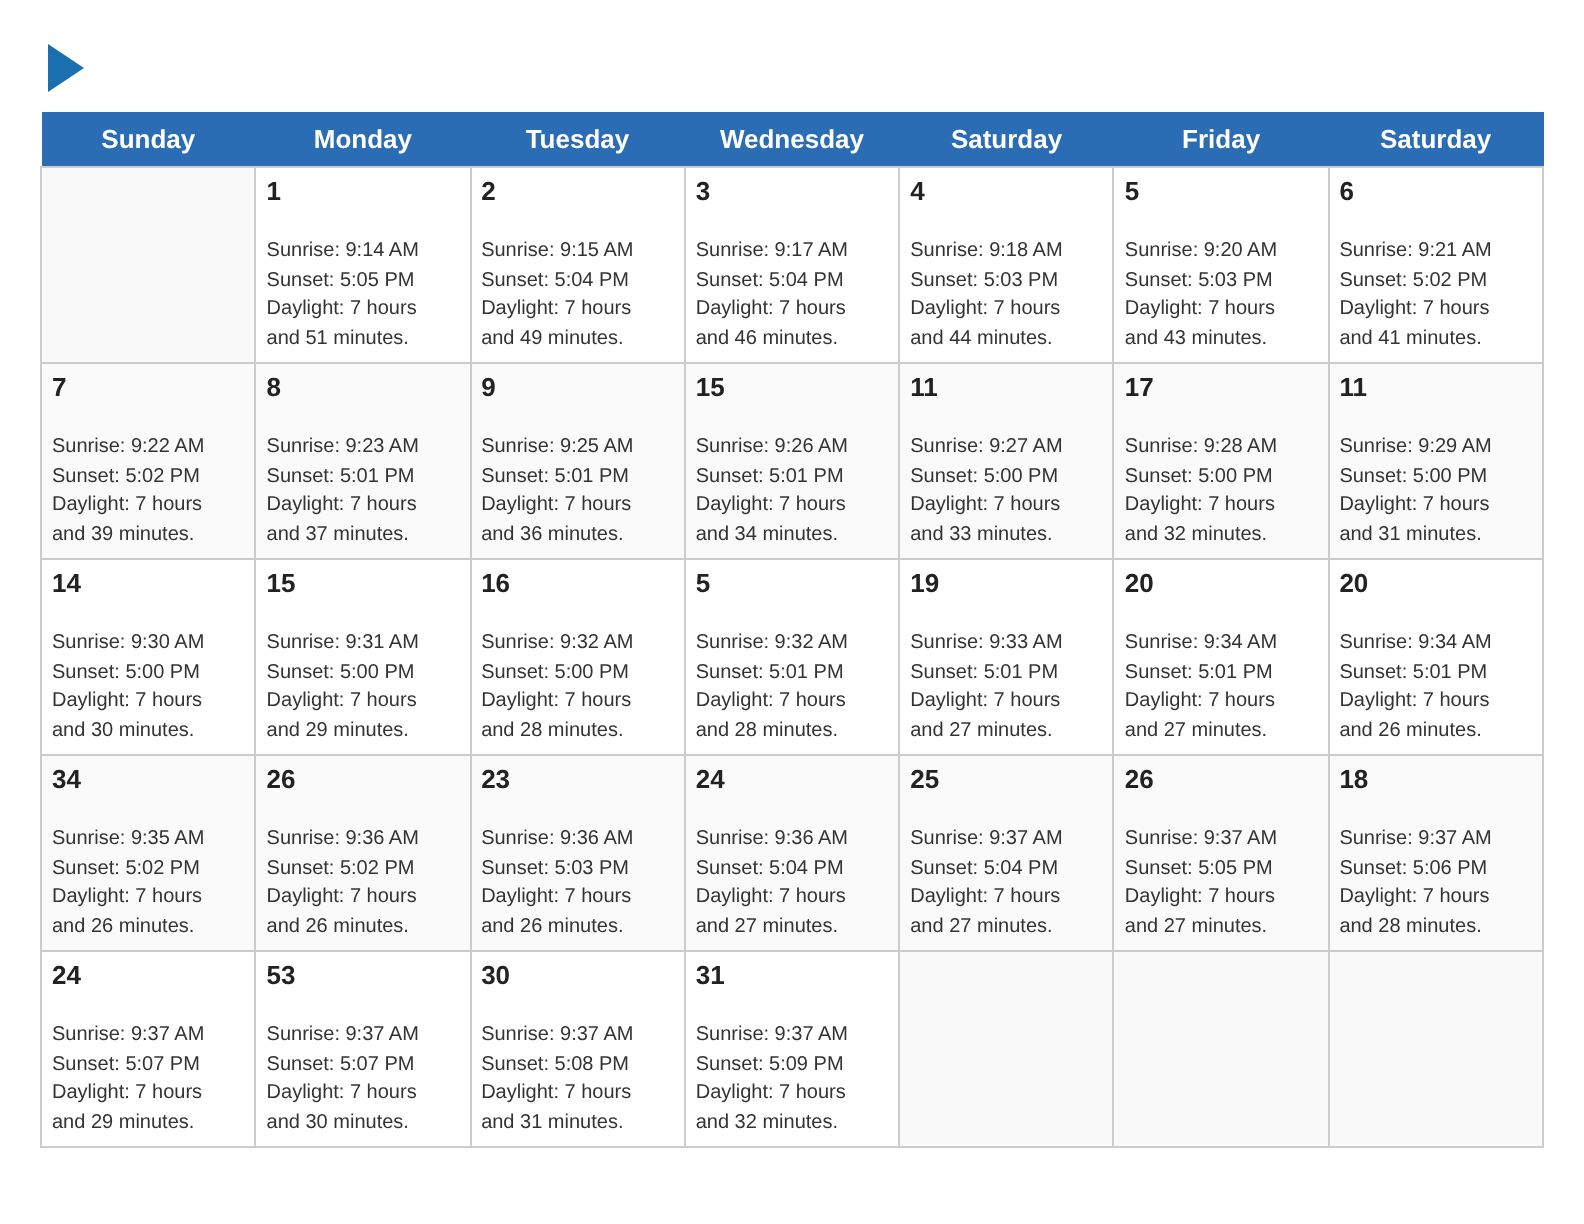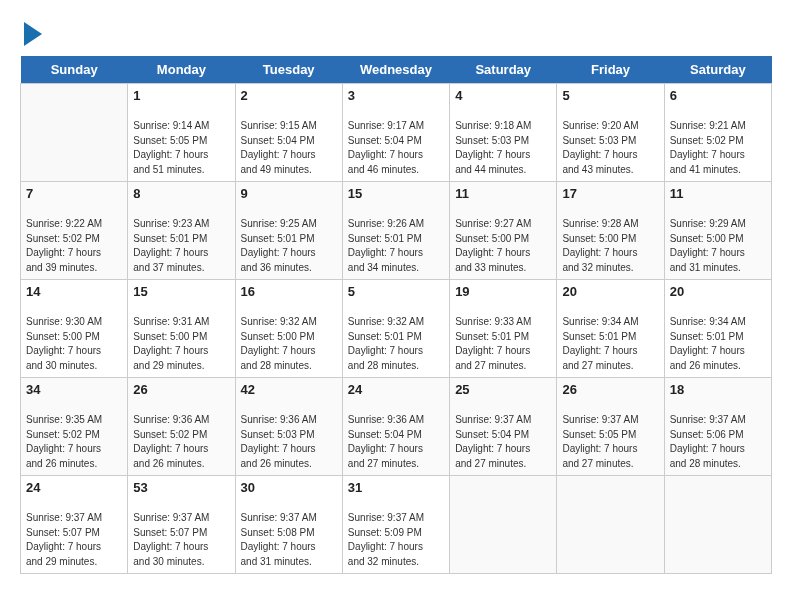--- a/index.html
+++ b/index.html
@@ -212,21 +212,21 @@
       <tr>
         <td>
           <div class="day-num">34</div>
           <div class="day-info">Sunrise: 9:35 AM<br>Sunset: 5:02 PM<br>Daylight: 7 hours<br>and 26 minutes.</div>
         </td>
         <td>
           <div class="day-num">26</div>
           <div class="day-info">Sunrise: 9:36 AM<br>Sunset: 5:02 PM<br>Daylight: 7 hours<br>and 26 minutes.</div>
         </td>
         <td>
-          <div class="day-num">42</div>
+          <div class="day-num">23</div>
           <div class="day-info">Sunrise: 9:36 AM<br>Sunset: 5:03 PM<br>Daylight: 7 hours<br>and 26 minutes.</div>
         </td>
         <td>
           <div class="day-num">24</div>
           <div class="day-info">Sunrise: 9:36 AM<br>Sunset: 5:04 PM<br>Daylight: 7 hours<br>and 27 minutes.</div>
         </td>
         <td>
           <div class="day-num">25</div>
           <div class="day-info">Sunrise: 9:37 AM<br>Sunset: 5:04 PM<br>Daylight: 7 hours<br>and 27 minutes.</div>
         </td>

